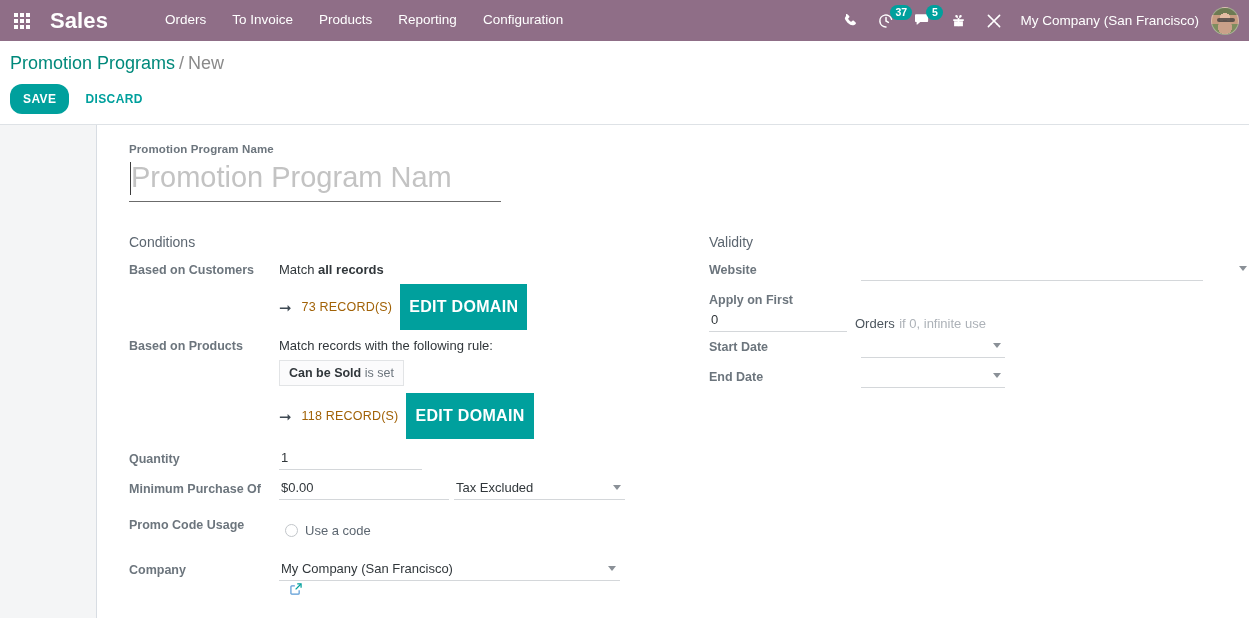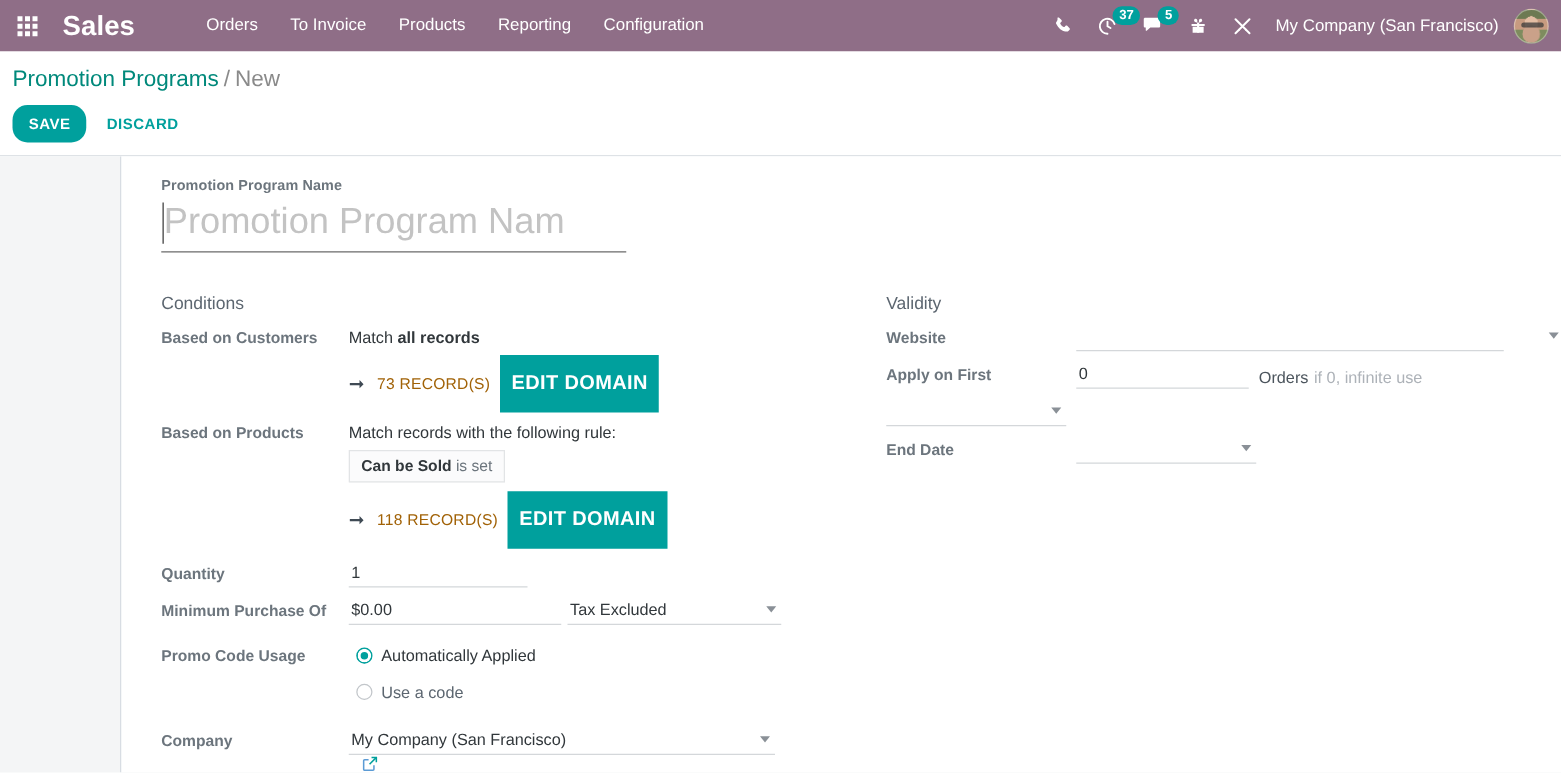--- a/index.html
+++ b/index.html
@@ -310,24 +310,20 @@
             <span class="sel-wrap">
               <input class="uline" style="width: 171px;" type="text" readonly="" value="Tax Excluded">
               <span class="sel-caret"></span>
             </span>
           </div>
         </div>
 
         <div class="field-row" style="margin-top:9px;">
           <div class="f-label">Promo Code Usage</div>
           <div class="f-body">
-            <div class="radio-row">
-              <span class="radio on"></span>
-              <span class="radio-lbl">Automatically Applied</span>
-            </div>
             <div class="radio-row off" style="margin-top:6px;">
               <span class="radio"></span>
               <span class="radio-lbl">Use a code</span>
             </div>
           </div>
         </div>
 
         <div class="field-row" style="margin-top:16px;">
           <div class="f-label">Company</div>
           <div class="f-body">
@@ -352,32 +348,33 @@
         <div class="field-row">
           <div class="f-label">Website</div>
           <div class="f-body">
             <span class="sel-wrap" style="display:block;">
               <input class="uline" style="width: 342px;" type="text" readonly="" value="">
               <span class="sel-caret" style="right:2px;"></span>
             </span>
           </div>
         </div>
 
-        <div class="field-row" style="margin-top:3px;">
+        <div class="field-row" style="margin-top:3px;flex-direction:column;">
           <div class="f-label">Apply on First</div>
           <div class="f-body" style="display:flex; align-items:flex-start; gap:8px;">
             <input class="uline" style="width: 138px;" type="text" value="0">
             <span style="padding-top:5px; white-space:nowrap;">
               <span class="hint-strong">Orders</span>
               <span class="hint-light">if 0, infinite use</span>
             </span>
           </div>
         </div>
 
         <div class="field-row" style="margin-top:3px;">
+          <div class="f-label">Start Date</div>
           <div class="f-body">
             <span class="sel-wrap">
               <input class="uline" style="width: 144px;" type="text" value="">
               <span class="sel-caret"></span>
             </span>
           </div>
         </div>
 
         <div class="field-row" style="margin-top:3px;">
           <div class="f-label">End Date</div>

